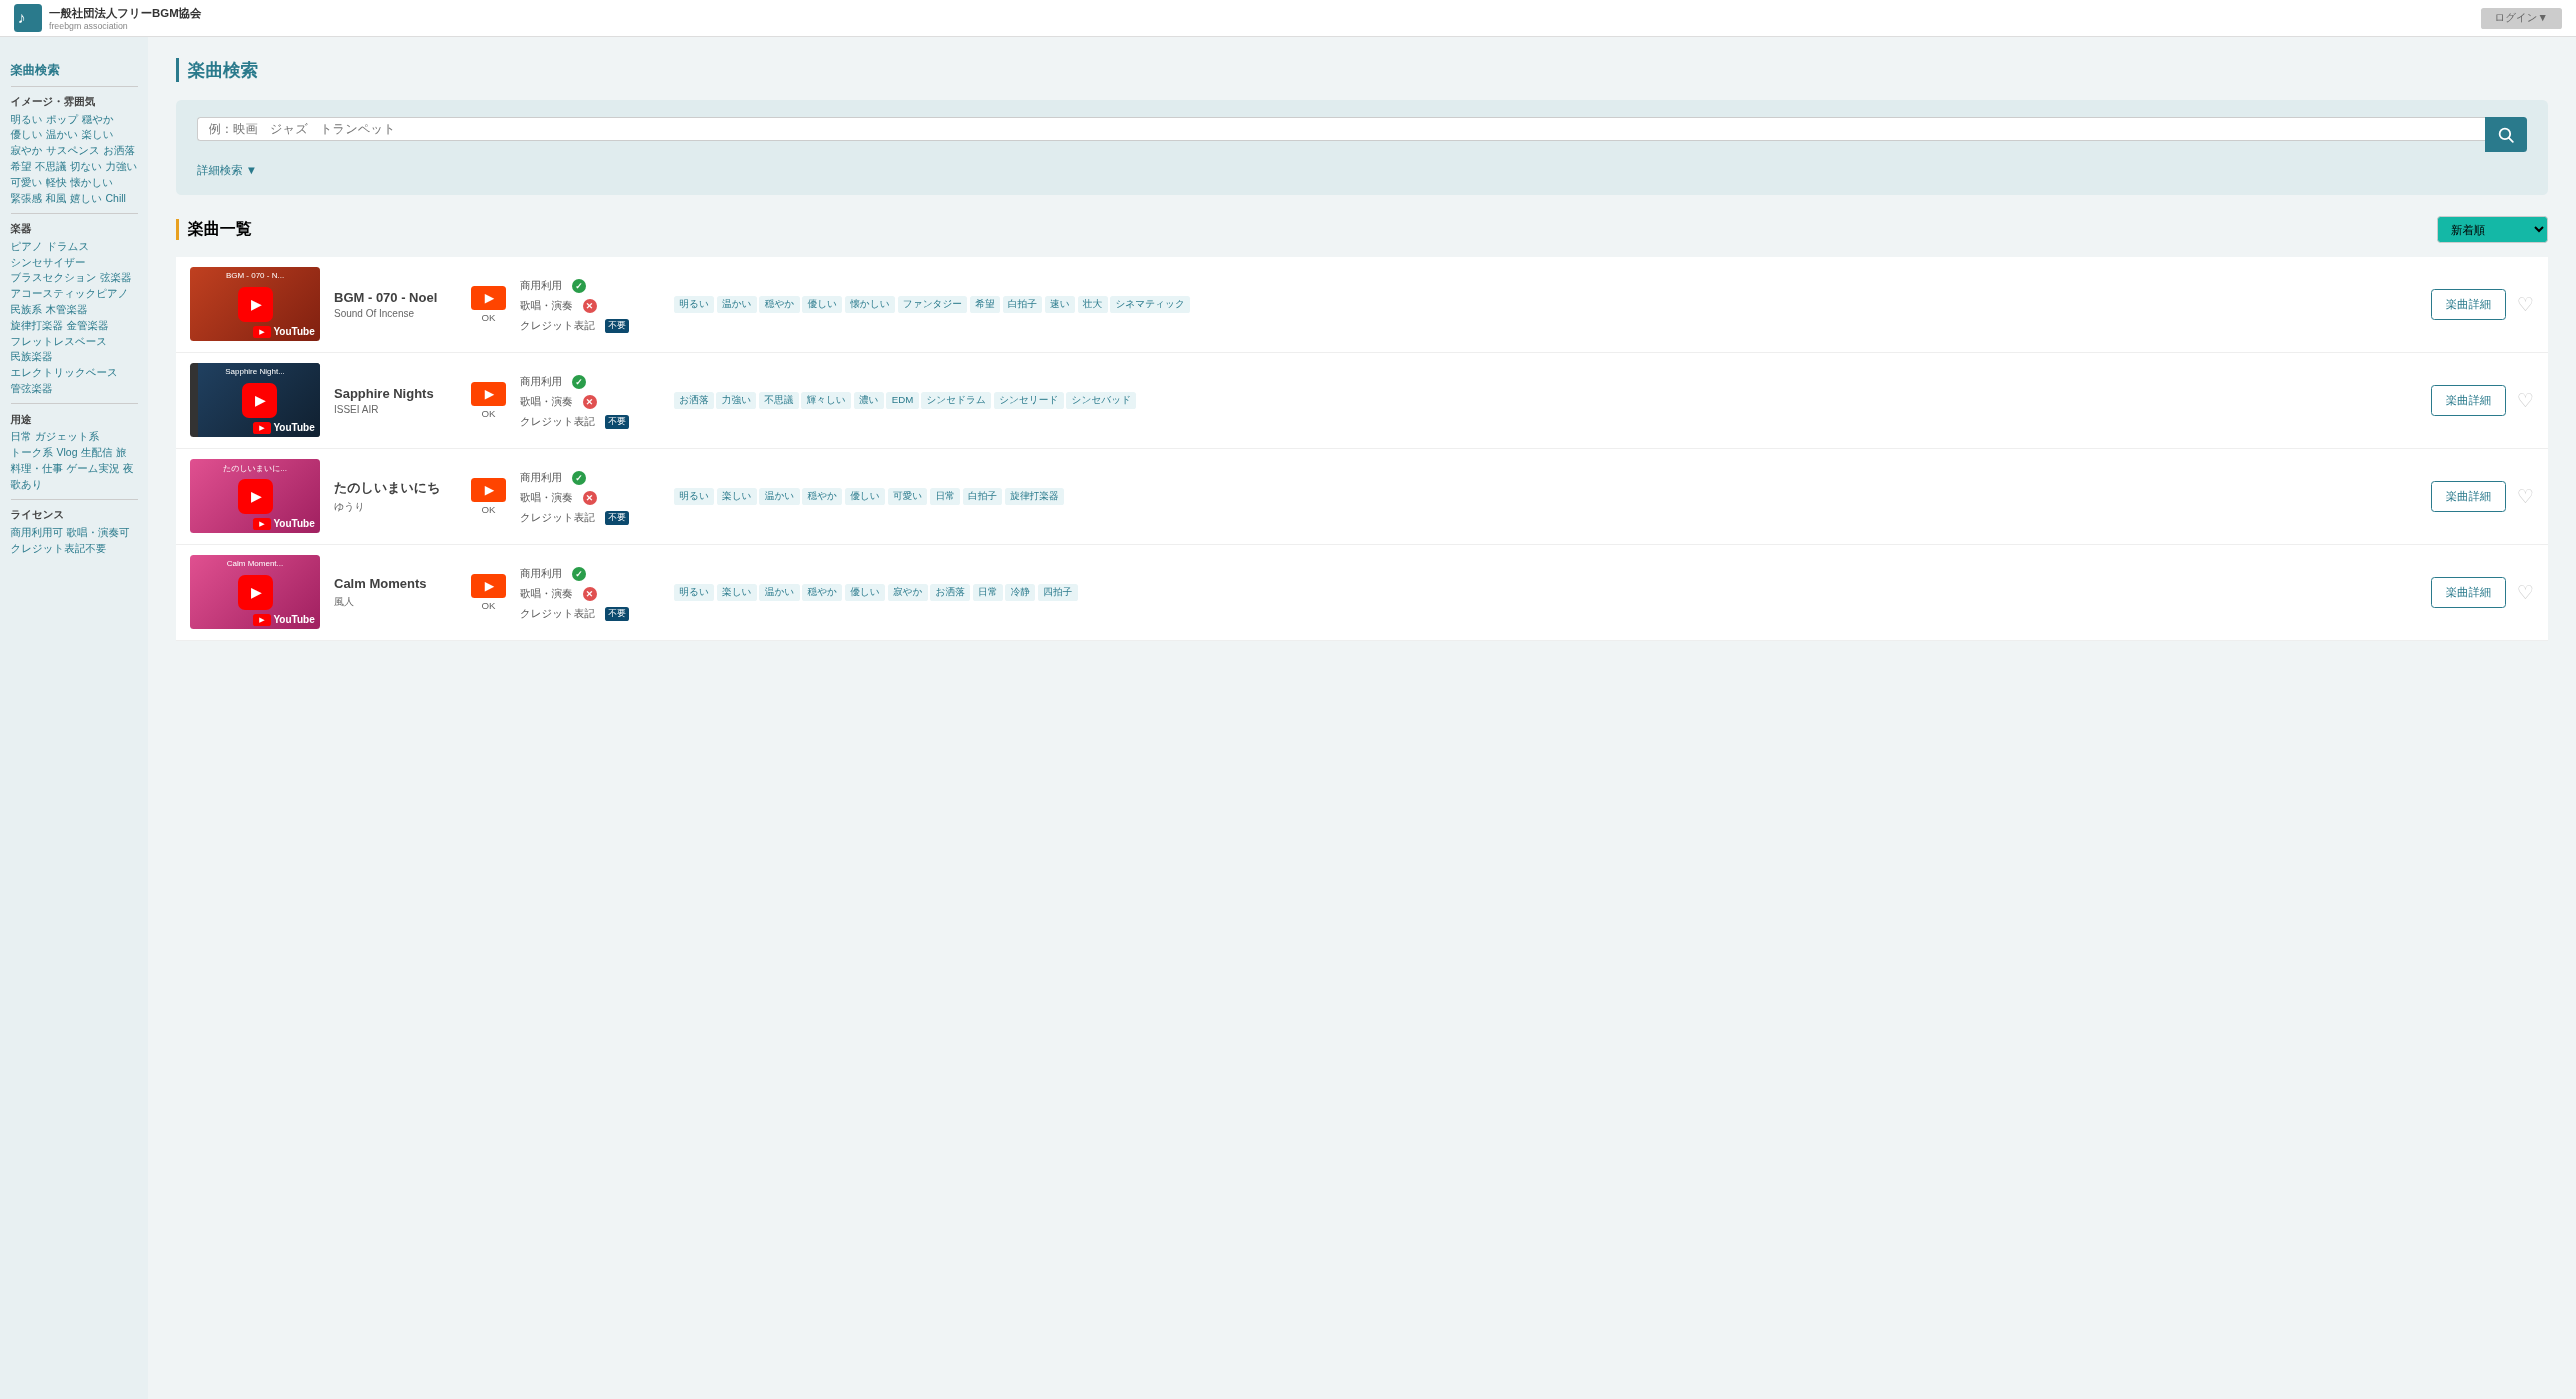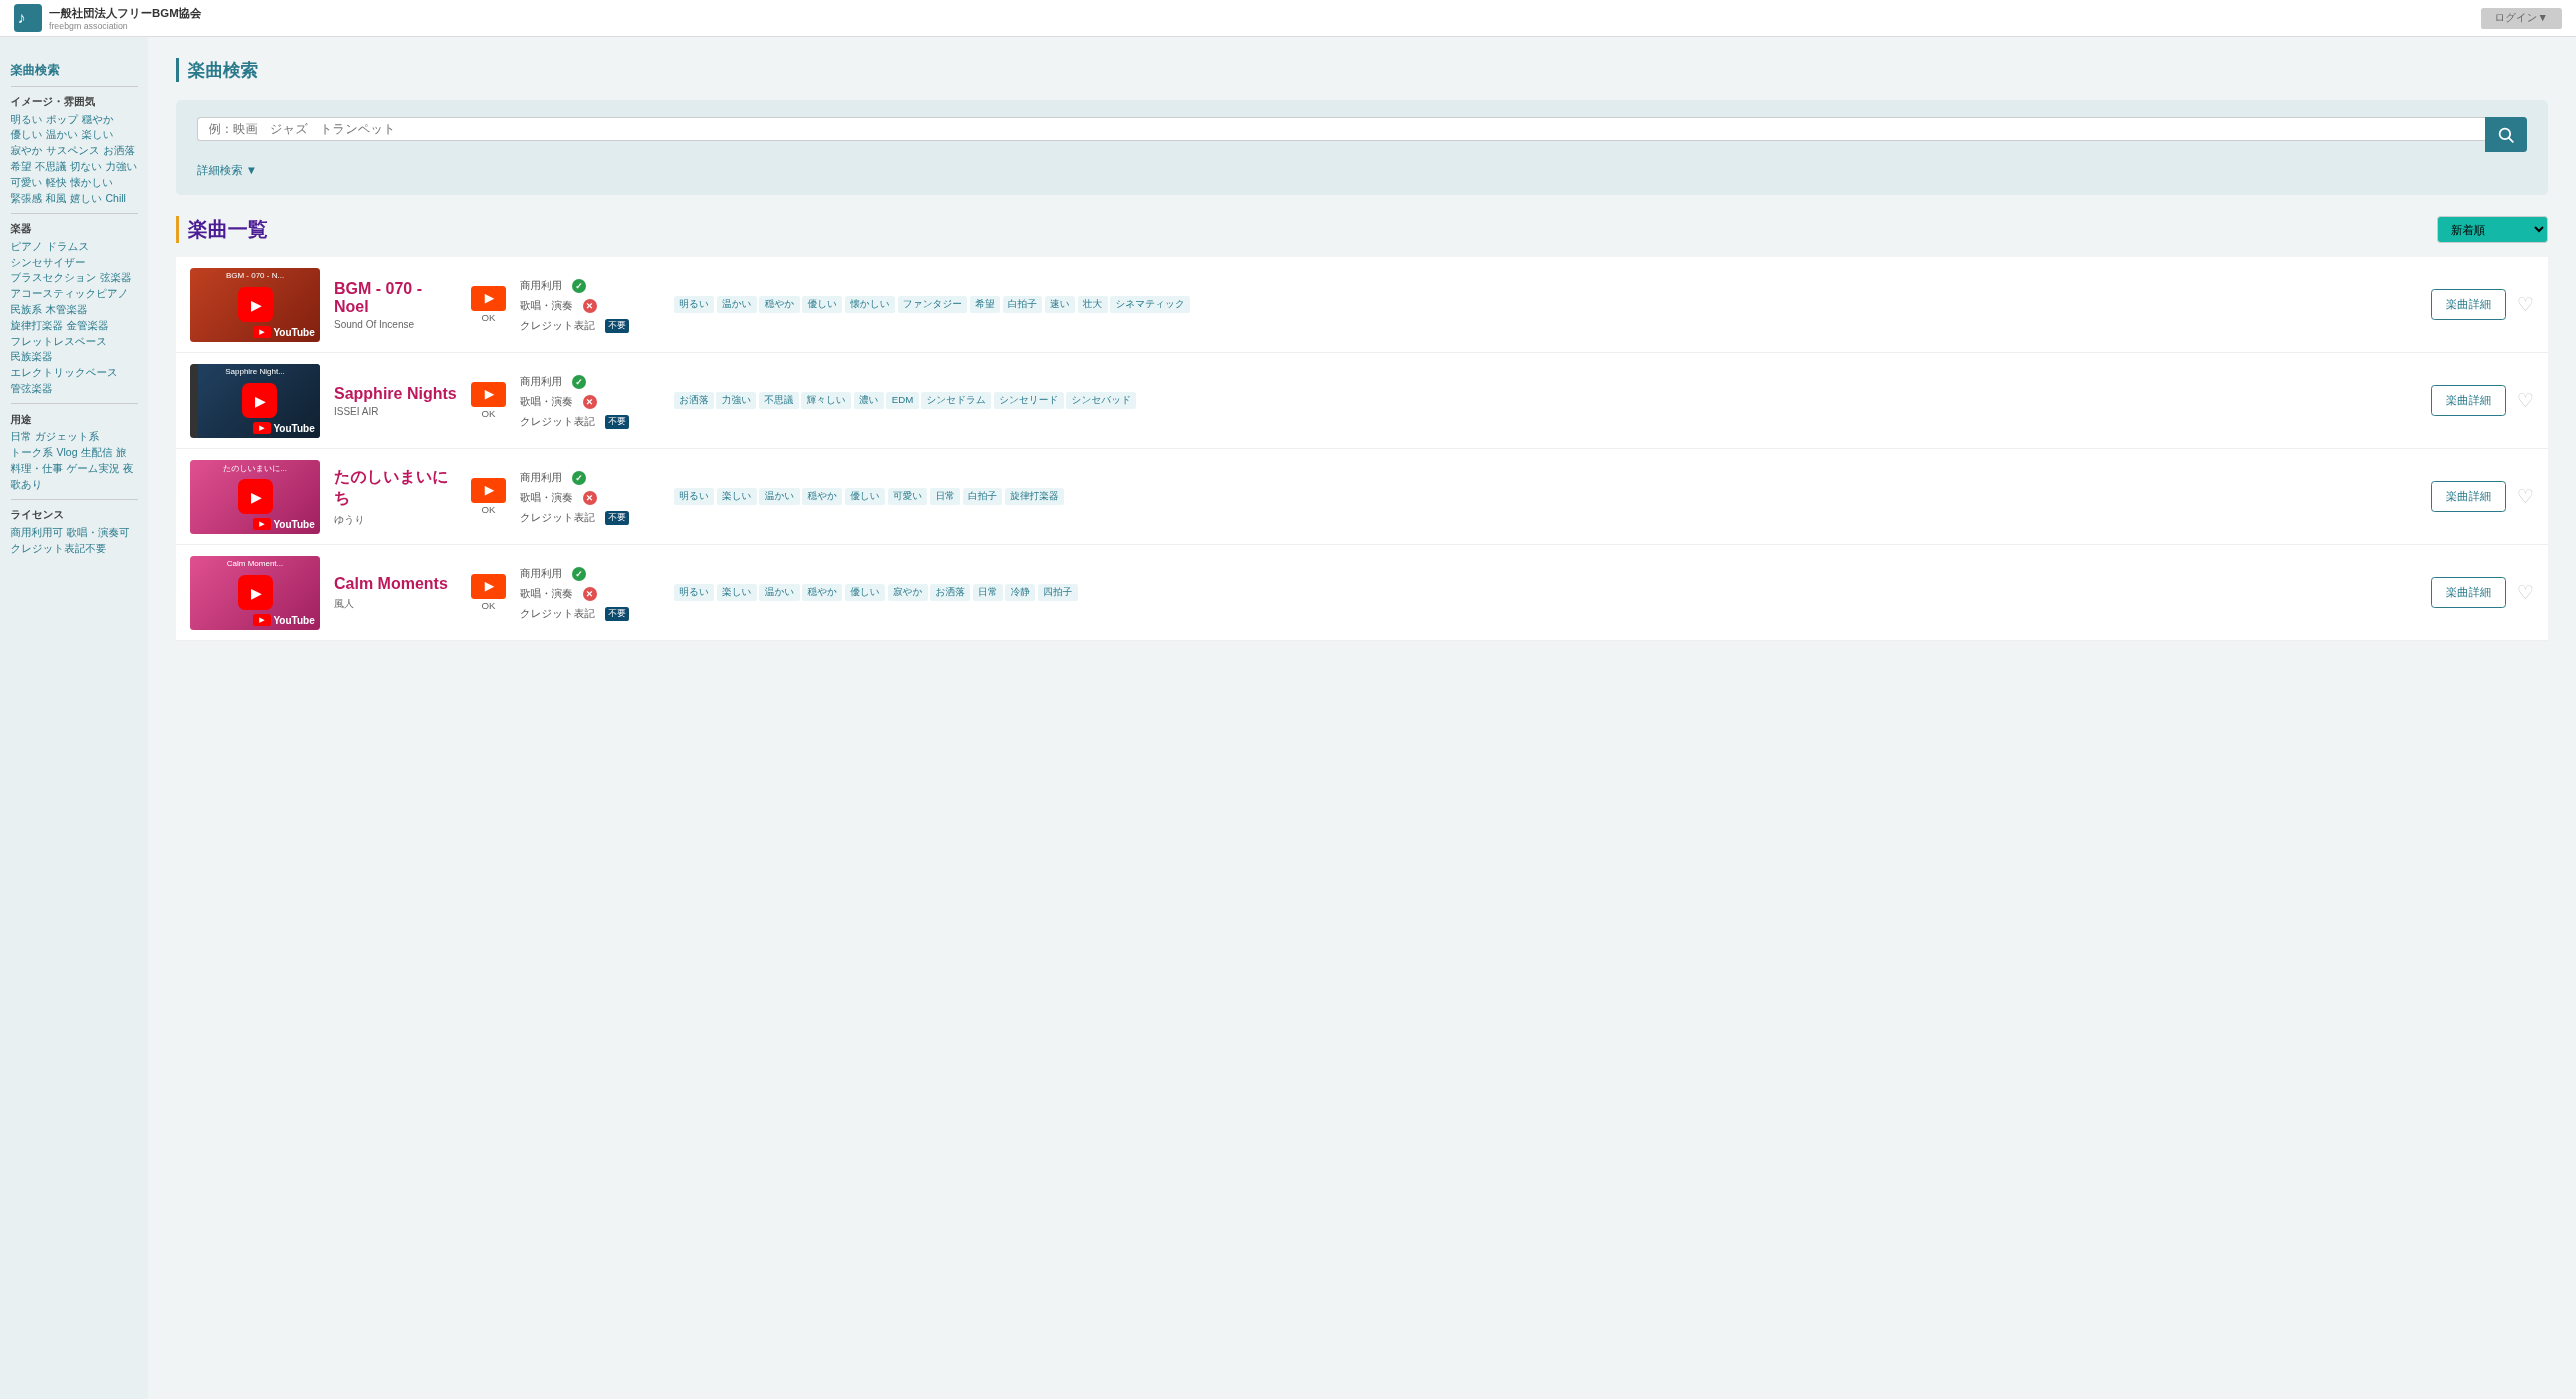--- a/index.html
+++ b/index.html
@@ -166,23 +166,23 @@
     }
 
     
     .section-header {
       display: flex;
       align-items: center;
       justify-content: space-between;
       margin-bottom: 14px;
     }
     .section-title {
-      font-size: 20px;
+      font-size: 16px;
       font-weight: bold;
-      color: #4c1d95;
+      color: #000000;
       border-left: 3.5px solid #e8a020;
       padding-left: 8.8px;
     }
     .sort-select {
       border: 0.9px solid #ccc;
       border-radius: 3.5px;
       padding: 5.3px 21px 5.3px 8.8px;
       font-size: 11.4px;
       background: #14b8a6;
       cursor: pointer;
@@ -247,21 +247,21 @@
       content: '▶';
       color: white;
       font-size: 7px;
     }
     .yt-text { color: white; font-size: 10px; font-weight: bold; }
 
     .track-info {
       width: 123px;
       flex-shrink: 0;
     }
-    .track-title { font-size: 16px; font-weight: bold; color: #be185d; margin-bottom: 3.5px; }
+    .track-title { font-size: 13px; font-weight: bold; color: #404040; margin-bottom: 3.5px; }
     .track-artist { font-size: 10px; color: #666; }
 
     .track-yt-badge {
       flex-shrink: 0;
       display: flex;
       flex-direction: column;
       align-items: center;
       gap: 1.8px;
     }
     .yt-ok-icon {

